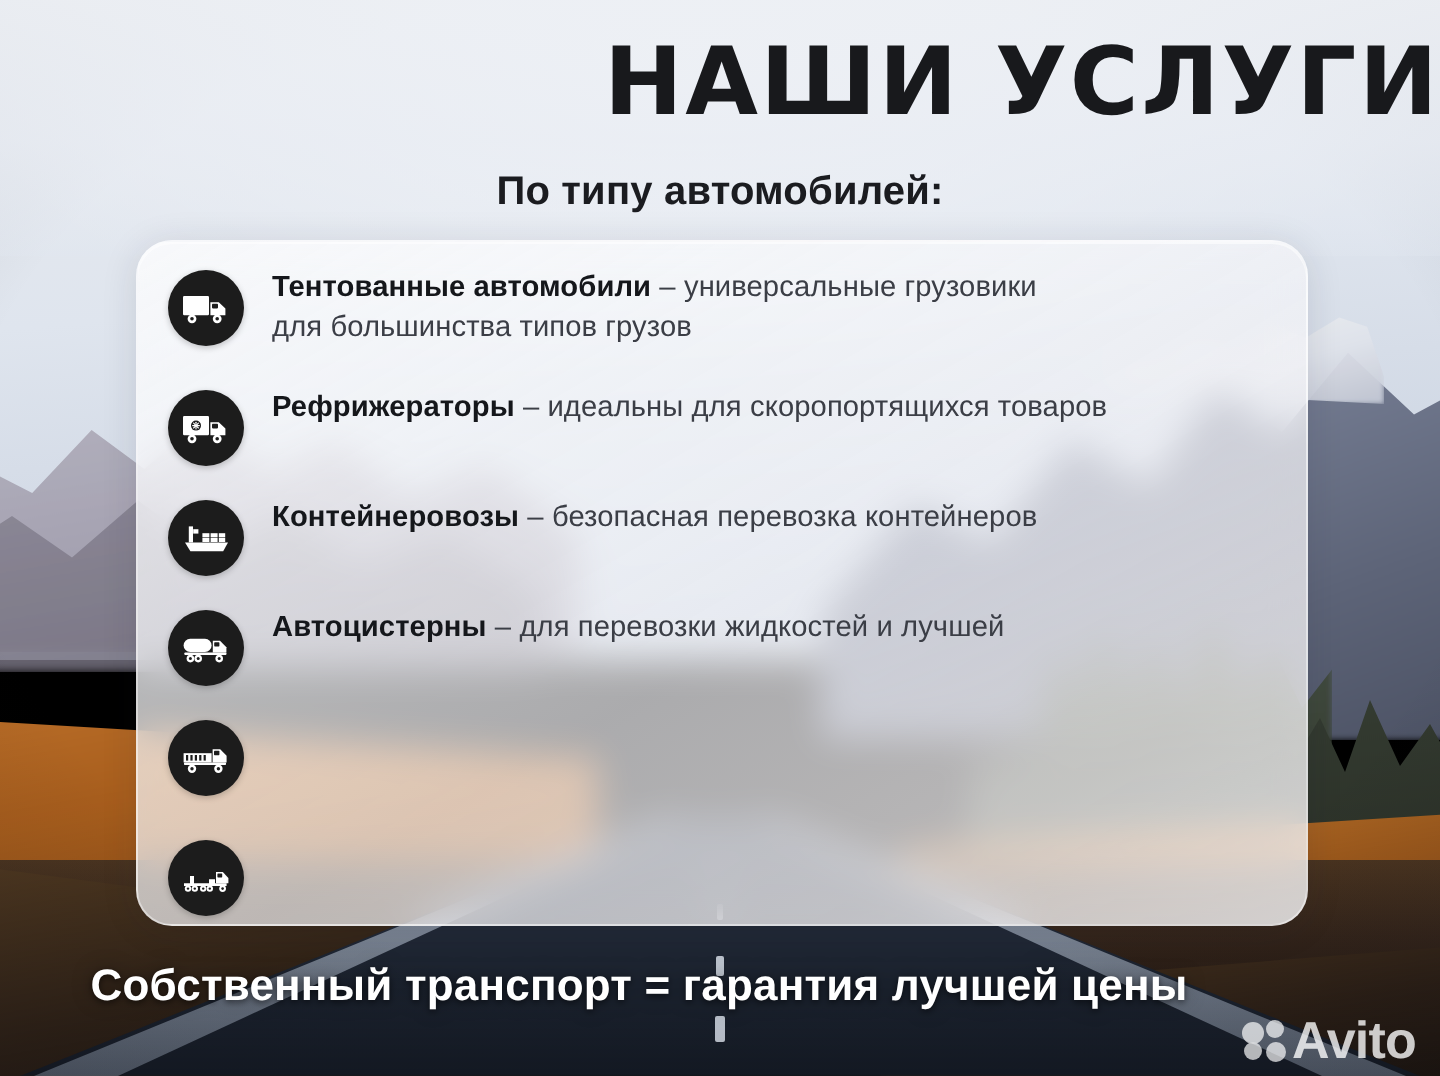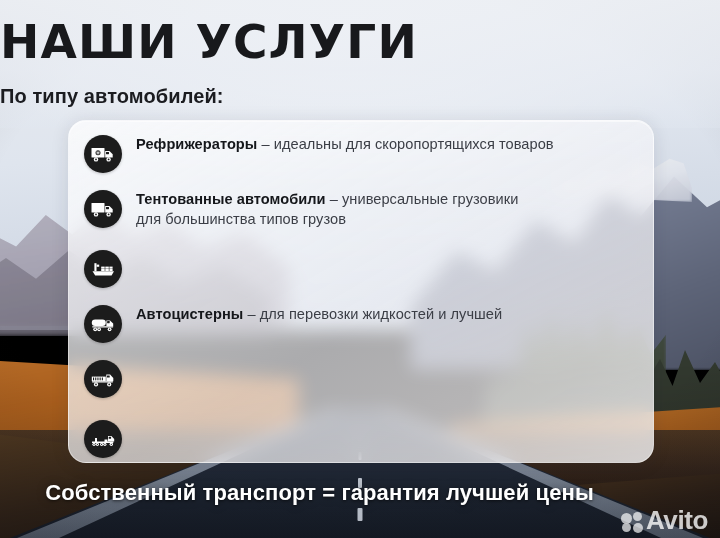--- a/index.html
+++ b/index.html
@@ -132,31 +132,31 @@
     position:absolute;left:0;top:0;width:720px;height:128px;
     background:linear-gradient(180deg,rgba(236,239,244,.92) 0%,rgba(232,236,243,.80) 55%,rgba(225,231,240,.35) 100%);
     pointer-events:none;
   }
 
   
   .content{position:absolute;inset:0;}
 
   .title{
     position:absolute;left:0;top:18px;width:720px;
-    text-align:left;
+    text-align:right;
     font-size:47px;line-height:1.02;
     font-weight:bold;
     letter-spacing:1.2px;
     color:#18191c;
     font-family:"DejaVu Sans","Liberation Sans",sans-serif;
     transform:scaleX(1.0);
   }
   .subtitle{
     position:absolute;left:0;top:85px;width:720px;
-    text-align:left;
+    text-align:center;
     font-size:20px;font-weight:bold;
     color:#1b1c20;
     letter-spacing:.1px;
   }
 
   
   .card{
     position:absolute;left:68px;top:120px;
     width:586px;height:343px;
     border-radius:18px;
@@ -214,21 +214,21 @@
     text-align:center;
     font-size:22px;font-weight:bold;
     color:#ffffff;
     letter-spacing:.1px;
     text-shadow:0 1px 3px rgba(0,0,0,.55), 0 0 10px rgba(0,0,0,.35);
   }
 
   
   .avito{
     position:absolute;right:12px;top:507px;
-    display:flex;align-items:flex-end;
+    display:flex;align-items:center;
     opacity:.78;
   }
   .avito .dots{
     position:relative;width:23px;height:21px;margin-right:2px;
   }
   .avito .dot{position:absolute;border-radius:50%;background:#fff;}
   .avito .d1{left:0;top:1px;width:11px;height:11px;opacity:.88;}
   .avito .d2{left:12px;top:0px;width:9px;height:9px;opacity:.88;}
   .avito .d3{left:1px;top:11px;width:9px;height:9px;opacity:.88;}
   .avito .d4{left:12px;top:11px;width:10px;height:10px;opacity:.88;}
@@ -270,20 +270,38 @@
 
   <div class="content">
 
     <div class="title">НАШИ УСЛУГИ</div>
     <div class="subtitle">По типу автомобилей:</div>
 
     <div class="card"></div>
 
     <div class="list">
 
+      <div class="row two-line">
+        <div class="badge">
+          <svg width="24" height="17" viewBox="0 0 24 17" aria-hidden="true">
+            <rect x="0.5" y="2" width="13" height="9.6" rx="0.6" fill="#fff"></rect>
+            <path d="M14.2 5.1h4.2l3.3 3.1v3.4h-7.5z" fill="#fff"></path>
+            <rect x="15" y="5.9" width="3" height="2.3" rx="0.4" fill="#1c1c1c"></rect>
+            <circle cx="5" cy="13.4" r="2.2" fill="#fff"></circle>
+            <circle cx="5" cy="13.4" r="0.9" fill="#1c1c1c"></circle>
+            <circle cx="17.6" cy="13.4" r="2.2" fill="#fff"></circle>
+            <circle cx="17.6" cy="13.4" r="0.9" fill="#1c1c1c"></circle>
+          </svg>
+        </div>
+        <div class="rowtext">
+          <span class="strong">Тентованные автомобили</span><span> – </span><span>универсальные грузовики</span>
+          <span class="l2">для большинства типов грузов</span>
+        </div>
+      </div>
+
       <div class="row one-line">
         <div class="badge">
           <svg width="24" height="17" viewBox="0 0 24 17" aria-hidden="true">
             <rect x="0.5" y="2" width="13" height="9.6" rx="0.6" fill="#fff"></rect>
             <g fill="#1c1c1c" transform="translate(7,6.8)">
               <circle cx="0" cy="0" r="2.5" fill="#1c1c1c"></circle>
               <g stroke="#fff" stroke-width="0.55" stroke-linecap="round">
                 <line x1="-1.7" y1="0" x2="1.7" y2="0"></line>
                 <line x1="0" y1="-1.7" x2="0" y2="1.7"></line>
                 <line x1="-1.2" y1="-1.2" x2="1.2" y2="1.2"></line>
@@ -296,53 +314,38 @@
             <circle cx="5" cy="13.4" r="0.9" fill="#1c1c1c"></circle>
             <circle cx="17.6" cy="13.4" r="2.2" fill="#fff"></circle>
             <circle cx="17.6" cy="13.4" r="0.9" fill="#1c1c1c"></circle>
           </svg>
         </div>
         <div class="rowtext">
           <span class="strong">Рефрижераторы</span><span> – </span><span>идеальны для скоропортящихся товаров</span>
         </div>
       </div>
 
-      <div class="row two-line">
-        <div class="badge">
-          <svg width="24" height="17" viewBox="0 0 24 17" aria-hidden="true">
-            <rect x="0.5" y="2" width="13" height="9.6" rx="0.6" fill="#fff"></rect>
-            <path d="M14.2 5.1h4.2l3.3 3.1v3.4h-7.5z" fill="#fff"></path>
-            <rect x="15" y="5.9" width="3" height="2.3" rx="0.4" fill="#1c1c1c"></rect>
-            <circle cx="5" cy="13.4" r="2.2" fill="#fff"></circle>
-            <circle cx="5" cy="13.4" r="0.9" fill="#1c1c1c"></circle>
-            <circle cx="17.6" cy="13.4" r="2.2" fill="#fff"></circle>
-            <circle cx="17.6" cy="13.4" r="0.9" fill="#1c1c1c"></circle>
-          </svg>
-        </div>
-        <div class="rowtext">
-          <span class="strong">Тентованные автомобили</span><span> – </span><span>универсальные грузовики</span>
-          <span class="l2">для большинства типов грузов</span>
-        </div>
-      </div>
-
       <div class="row one-line">
         <div class="badge">
           <svg width="25" height="17" viewBox="0 0 25 17" aria-hidden="true">
             <path d="M1.5 10.2h21.5l-2.4 4.4H4.2z" fill="#fff"></path>
             <rect x="3.4" y="2.2" width="2.1" height="8" fill="#fff"></rect>
             <path d="M5.6 3.6h2.6v2.2H5.6z" fill="#fff"></path>
             <g fill="#fff">
               <rect x="10.2" y="5.6" width="3.5" height="2.1"></rect>
               <rect x="14.3" y="5.6" width="3.5" height="2.1"></rect>
               <rect x="18.4" y="5.6" width="3.2" height="2.1"></rect>
               <rect x="10.2" y="8.0" width="3.5" height="2.0"></rect>
               <rect x="14.3" y="8.0" width="3.5" height="2.0"></rect>
               <rect x="18.4" y="8.0" width="3.2" height="2.0"></rect>
             </g>
           </svg>
+        </div>
+        <div class="rowtext">
+          <span class="strong">Контейнеровозы</span><span> – </span><span>безопасная перевозка контейнеров</span>
         </div>
       </div>
 
       <div class="row one-line">
         <div class="badge">
           <svg width="25" height="17" viewBox="0 0 25 17" aria-hidden="true">
             <rect x="0.8" y="3.4" width="14" height="6.6" rx="3.3" fill="#fff"></rect>
             <path d="M15.4 4.4h3.6l3.2 3.2v2.6h-6.8z" fill="#fff"></path>
             <rect x="16.1" y="5.1" width="2.6" height="2.1" rx="0.35" fill="#1c1c1c"></rect>
             <rect x="1.2" y="10.2" width="21" height="1.3" rx="0.4" fill="#fff"></rect>

